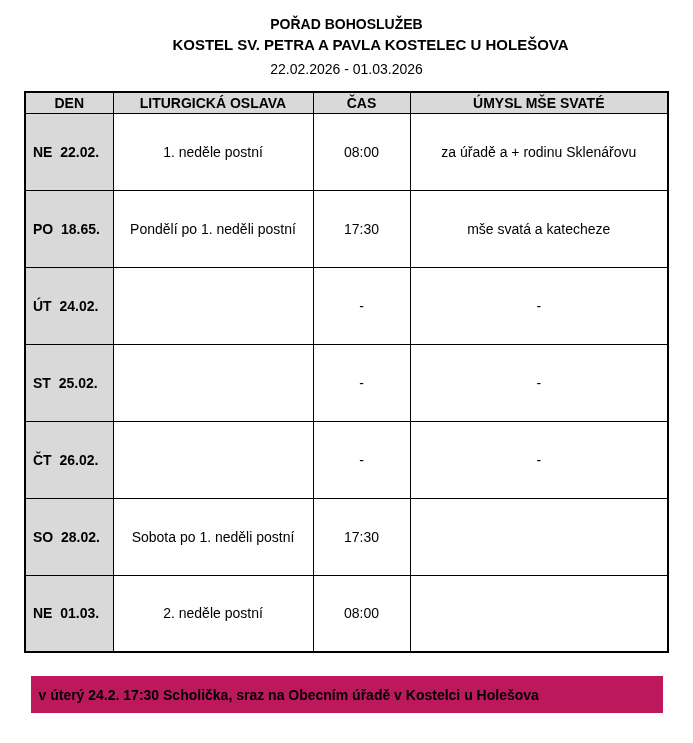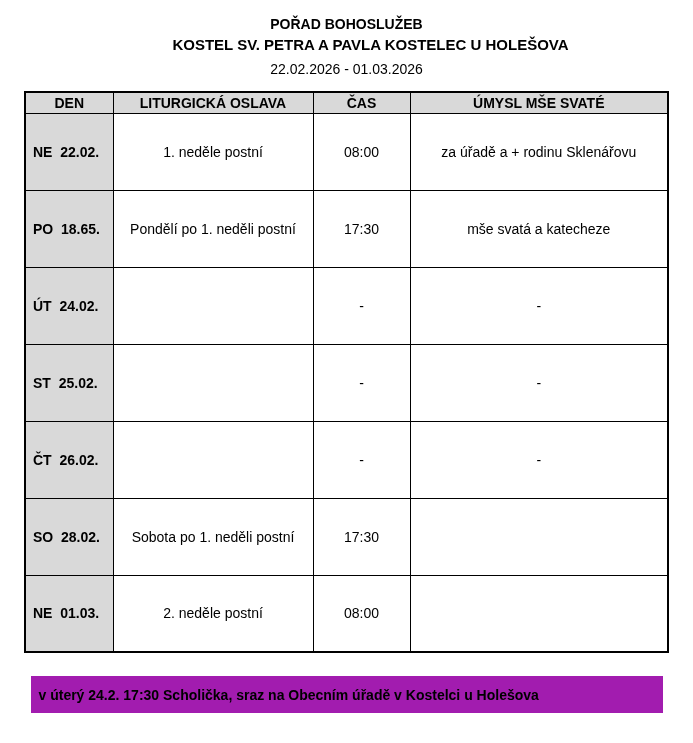--- a/index.html
+++ b/index.html
@@ -64,21 +64,21 @@
     background: #d9d9d9;
     font-weight: bold;
     text-align: left;
     padding-left: 7px;
     white-space: pre;
   }
   .footer-note {
     width: 632px;
     height: 37px;
     margin: 23px auto 0 auto;
-    background: #a21caf;
+    background: #be185d;
     display: flex;
     align-items: center;
     padding-left: 8px;
     font-size: 14px;
     font-weight: bold;
   }
 </style>
 </head>
 <body>
 

